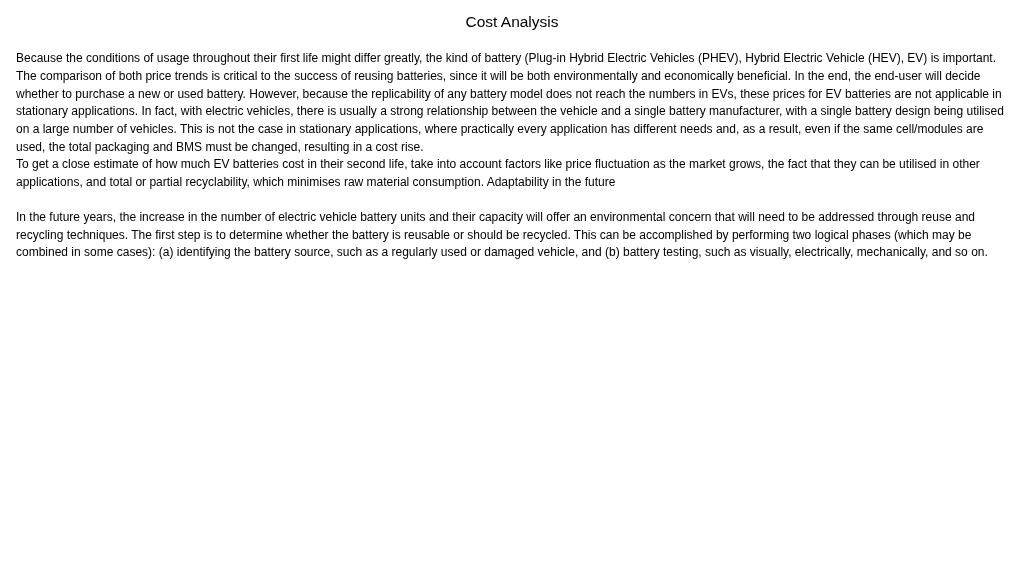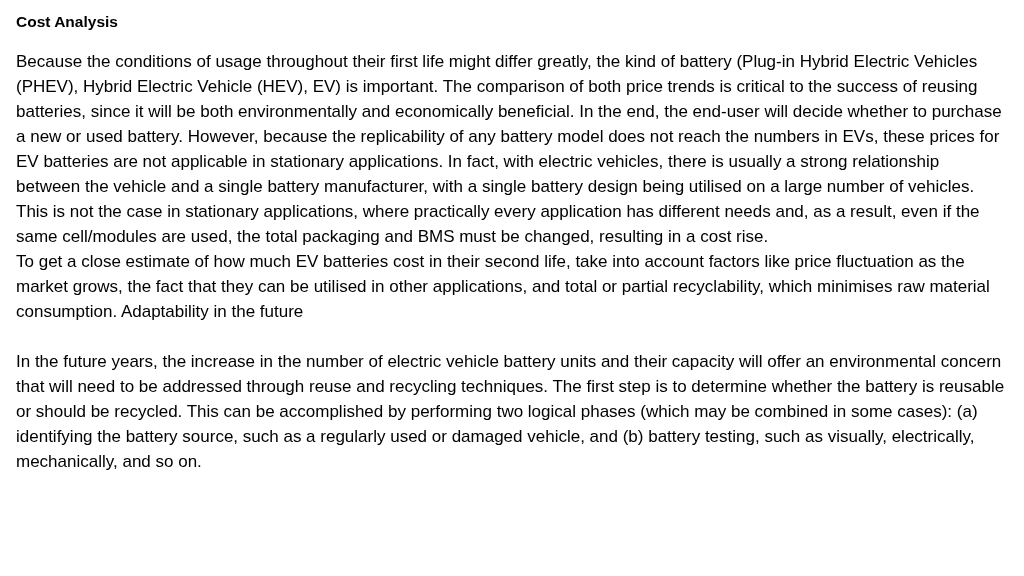--- a/index.html
+++ b/index.html
@@ -16,29 +16,30 @@
   }
   .slide {
     position: relative;
     width: 1024px;
     height: 576px;
     box-sizing: border-box;
     padding: 12px 16px 0 16px;
   }
   .heading {
     font-size: 15.5px;
-    font-weight: bold;
+    font-weight: normal;
     line-height: 1.25;
     margin: 0 0 0 0;
+    text-align: center;
   }
   .spacer {
     height: 19px;
   }
   .body-block {
-    font-size: 17px;
+    font-size: 12px;
     line-height: 1.47;
     margin: 0;
     text-align: left;
     max-width: 1000px;
   }
   .body-block p {
     margin: 0;
   }
 </style>
 </head>

